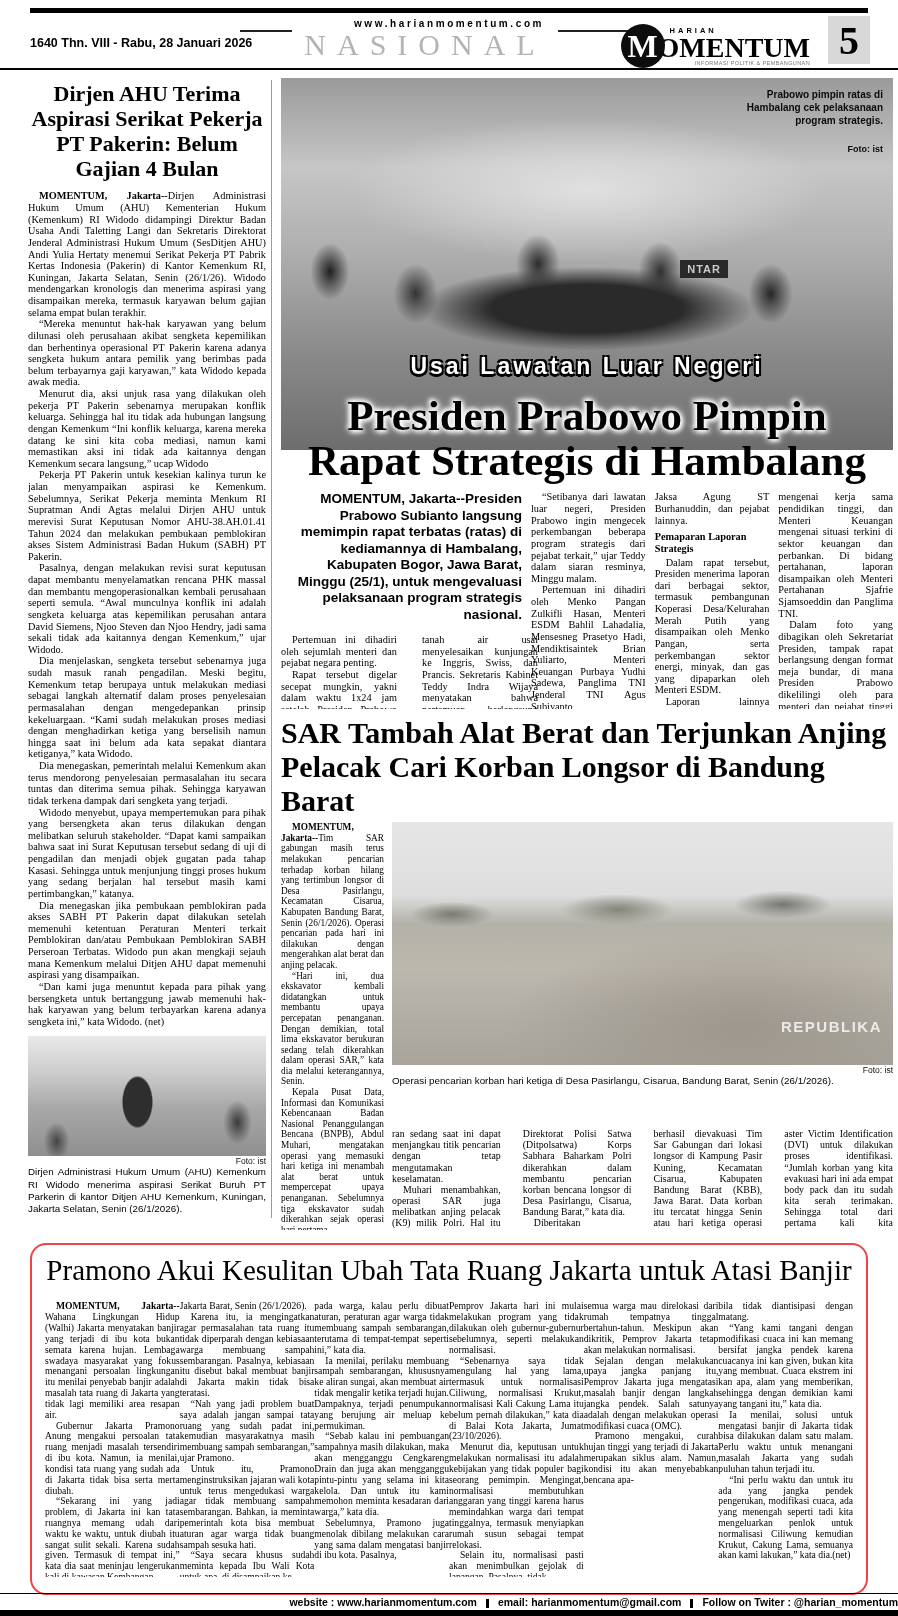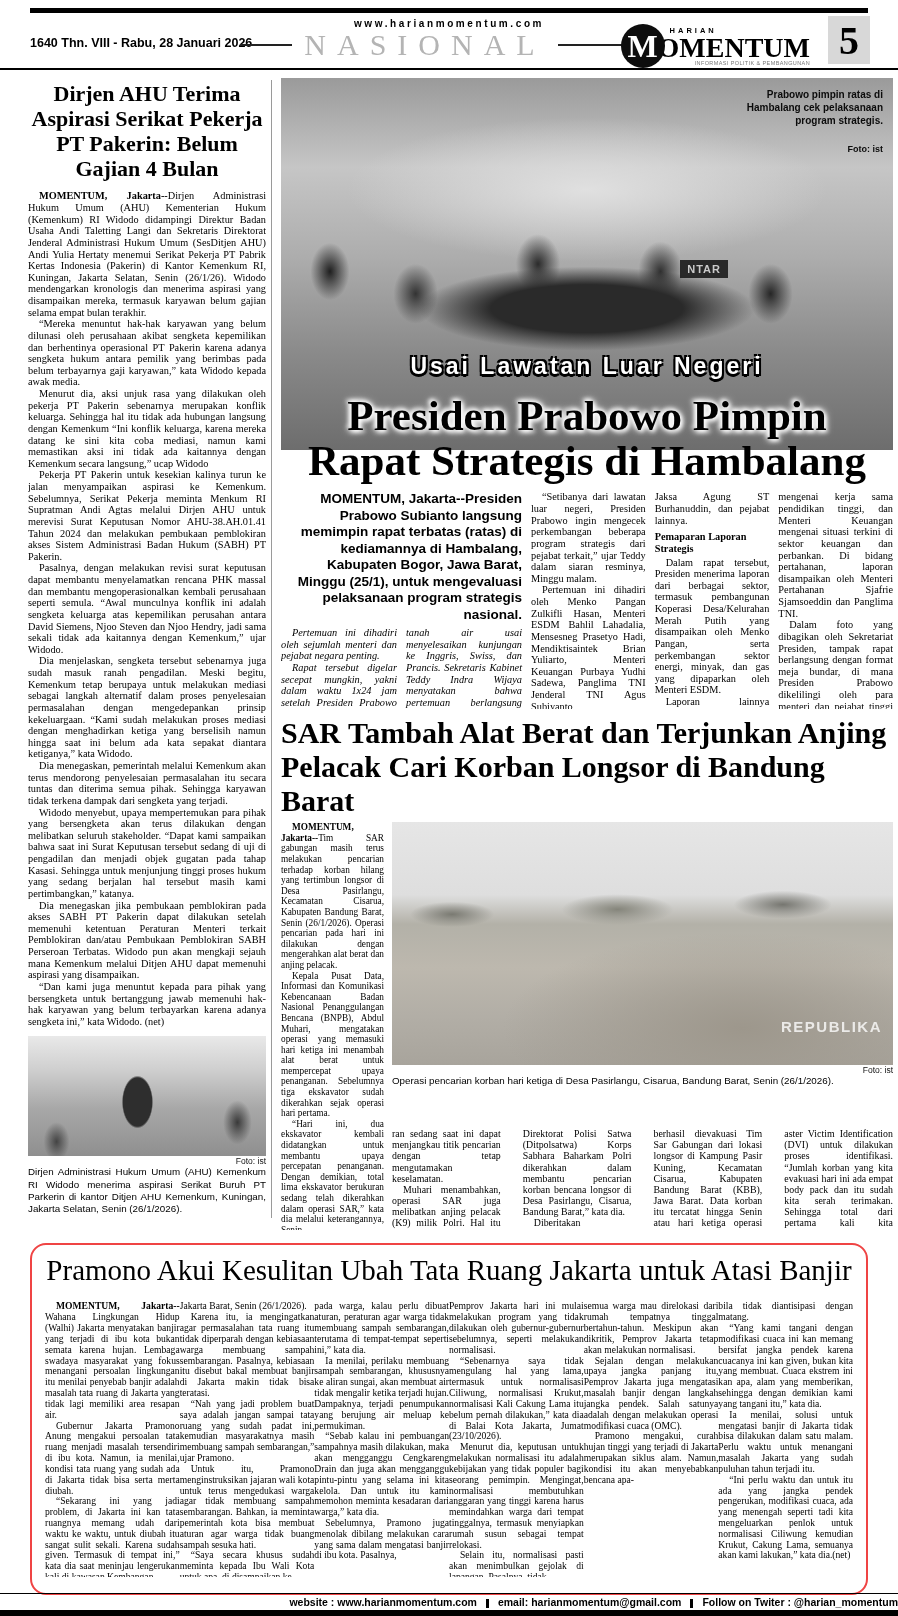--- a/index.html
+++ b/index.html
@@ -3,21 +3,21 @@
 <meta charset="utf-8">
 <style>
   html,body{margin:0;padding:0;background:#e8e8e8;}
   .page{position:relative;width:898px;height:1616px;background:#fff;margin:0 auto;
         font-family:"Liberation Serif",serif;color:#000;overflow:hidden;}
   
   .bar-top{position:absolute;left:30px;right:30px;top:8px;height:5px;background:#000;}
   .edition{position:absolute;left:30px;top:36px;font:bold 12.5px "Liberation Sans",sans-serif;}
   .masthead{position:absolute;left:229px;width:440px;top:18px;text-align:center;}
   .site{font:bold 10px "Liberation Sans",sans-serif;letter-spacing:2.6px;}
-  .nas-row{display:flex;align-items:center;justify-content:center;gap:12px;margin-top:1px;}
+  .nas-row{display:flex;justify-content:center;gap:12px;margin-top:1px;}
   .hline{height:2px;background:#222;flex:0 0 52px;}
   .hline.r{flex-basis:100px;}
   .nasional{font-family:"Liberation Serif",serif;font-size:30px;color:#b4b4b4;letter-spacing:11px;line-height:1;}
   .logo{position:absolute;right:88px;top:24px;display:flex;align-items:center;}
   .logo-m{width:44px;height:44px;border-radius:50%;background:#0d0d0d;color:#fff;
           font:bold 32px "Liberation Serif",serif;display:flex;align-items:center;justify-content:center;z-index:2;}
   .logo-text{margin-left:-7px;}
   .logo-harian{font:bold 7.5px "Liberation Sans",sans-serif;letter-spacing:3px;margin-left:12px;}
   .logo-name{font:bold 28px "Liberation Serif",serif;line-height:.92;}
   .logo-tag{font:5.5px "Liberation Sans",sans-serif;color:#777;text-align:right;letter-spacing:.4px;}
@@ -58,21 +58,21 @@
            font:bold 11px "Liberation Sans",sans-serif;padding:3px 7px;opacity:.9;letter-spacing:1px;}
   .kicker{position:absolute;bottom:70px;left:0;right:0;text-align:center;
           font:bold 23px "Liberation Sans",sans-serif;color:#fff;letter-spacing:3px;
           text-shadow:-2px -2px 0 #000,2px -2px 0 #000,-2px 2px 0 #000,2px 2px 0 #000,0 3px 0 #000;}
   .pb-head{position:relative;margin-top:-56px;text-align:center;font-weight:bold;
            font-size:43px;line-height:1.04;}
   .pb-head .l1{text-shadow:0 0 6px #fff,0 0 10px #fff,2px 2px 4px #fff,-2px -2px 4px #fff;}
   .pb-body{display:flex;gap:9px;margin-top:8px;height:218px;overflow:hidden;}
   .pb-left{width:241px;flex:none;}
   .lead{font:bold 13.5px/1.22 "Liberation Sans",sans-serif;text-align:right;}
-  .pb-two{display:flex;gap:9px;margin-top:4px;font-style:italic;}
+  .pb-two{display:flex;gap:25px;margin-top:11px;}
   .pcol{width:116px;flex:none;}
   .fcol{flex:1;}
   .bt{font-size:10.3px;line-height:1.13;}
   .subhead{font-weight:bold;text-indent:0 !important;margin:5px 0 2px 0 !important;text-align:left !important;}
   
   .sar-head{margin-top:7px;text-align:left;font-weight:bold;font-size:30px;line-height:1.12;}
   .sar-row{display:flex;gap:8px;margin-top:5px;height:408px;overflow:hidden;}
   .sar-left{width:103px;flex:none;font-size:9.3px;line-height:1.14;}
   .sar-right{flex:1;min-width:0;}
   .photo-sar{height:243px;position:relative;background:
@@ -186,22 +186,22 @@
       </div>
     </div>
 
     <div class="sar-head">
       <div>SAR Tambah Alat Berat dan Terjunkan Anjing</div>
       <div>Pelacak Cari Korban Longsor di Bandung Barat</div>
     </div>
     <div class="sar-row">
       <div class="sar-left bt">
         <p><span class="b">MOMENTUM, Jakarta--</span><span>Tim SAR gabungan masih terus melakukan pencarian terhadap korban hilang yang tertimbun longsor di Desa Pasirlangu, Kecamatan Cisarua, Kabupaten Bandung Barat, Senin (26/1/2026). Operasi pencarian pada hari ini dilakukan dengan mengerahkan alat berat dan anjing pelacak.</span></p>
+        <p>“Hari ini, dua ekskavator kembali didatangkan untuk membantu upaya percepatan penanganan. Dengan demikian, total lima ekskavator berukuran sedang telah dikerahkan dalam operasi SAR,” kata dia melalui keterangannya, Senin.</p>
         <p>Kepala Pusat Data, Informasi dan Komunikasi Kebencanaan Badan Nasional Penanggulangan Bencana (BNPB), Abdul Muhari, mengatakan operasi yang memasuki hari ketiga ini menambah alat berat untuk mempercepat upaya penanganan. Sebelumnya tiga ekskavator sudah dikerahkan sejak operasi hari pertama.</p>
-        <p>“Hari ini, dua ekskavator kembali didatangkan untuk membantu upaya percepatan penanganan. Dengan demikian, total lima ekskavator berukuran sedang telah dikerahkan dalam operasi SAR,” kata dia melalui keterangannya, Senin.</p>
 
       </div>
       <div class="sar-right">
         <div class="photo-sar">
           <div class="wm">REPUBLIKA</div>
         </div>
         <div class="credit">Foto: ist</div>
         <div class="sar-cap">Operasi pencarian korban hari ketiga di Desa Pasirlangu, Cisarua, Bandung Barat, Senin (26/1/2026).</div>
         <div class="sar-cols">
           <div class="fcol bt">

